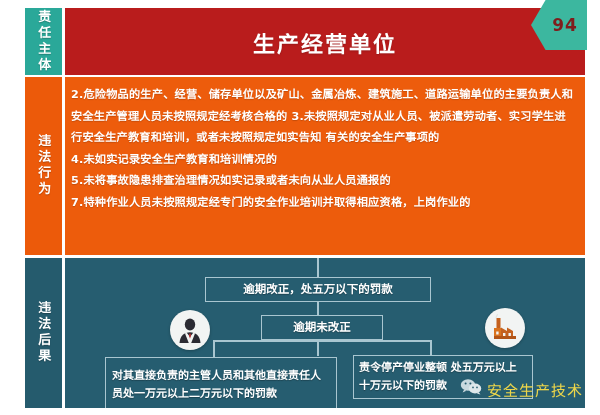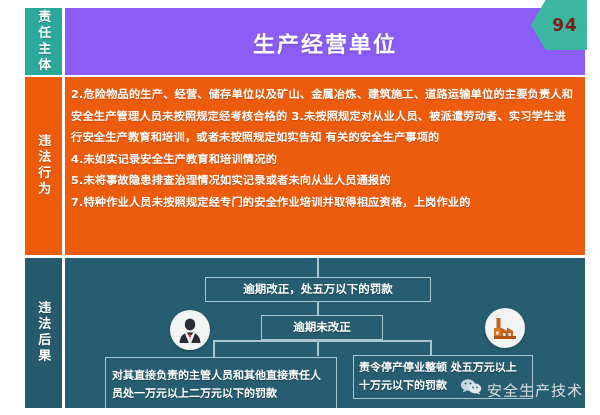--- a/index.html
+++ b/index.html
@@ -39,21 +39,21 @@
     text-shadow:0 1px 1px rgba(0,0,0,.25);
   }
   .hdr-side{
     left:0; top:0; height:67px;
     background:#2aa899;
   }
   .hdr-main{
     position:absolute;
     left:40px; top:0;
     width:520px; height:67px;
-    background:#8b5cf6;
+    background:#b91c1c;
     display:flex; align-items:center; justify-content:center;
   }
   .hdr-title{
     color:#ffffff;
     font-size:22px;
     font-weight:bold;
     letter-spacing:2px;
     text-shadow:0 1px 2px rgba(0,0,0,.18);
   }
   .badge-hex{
@@ -147,21 +147,21 @@
     display:flex;align-items:center;justify-content:center;
     box-shadow:0 1px 3px rgba(0,0,0,.25);
   }
   #icon-person{ left:105px; top:52px; }
   #icon-factory{ left:420px; top:50px; }
 
   .watermark{
     position:absolute;
     right:2px; bottom:8px;
     display:flex;align-items:center;gap:5px;
-    color:#e5e5e5;
+    color:#fde047;
     font-size:15px;
     letter-spacing:1px;
     opacity:.92;
     white-space:nowrap;
   }
   .wm-text{font-weight:normal;}
 </style>
 </head>
 <body>
 

